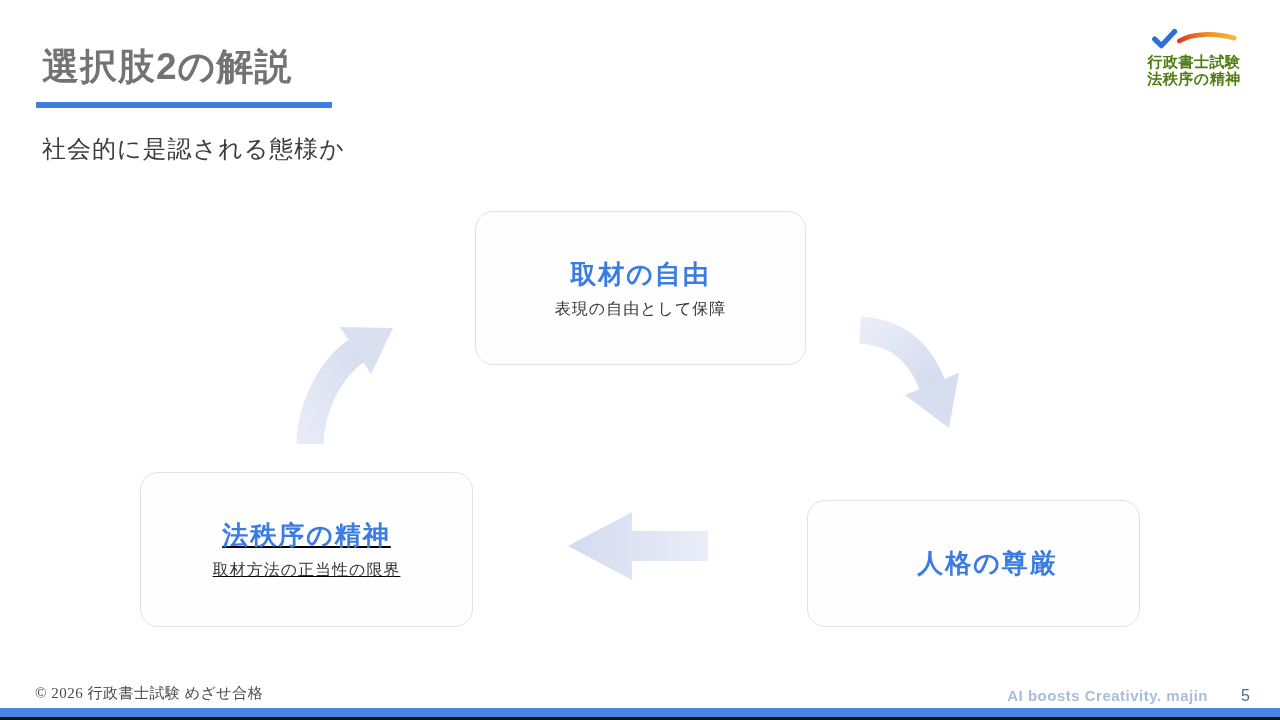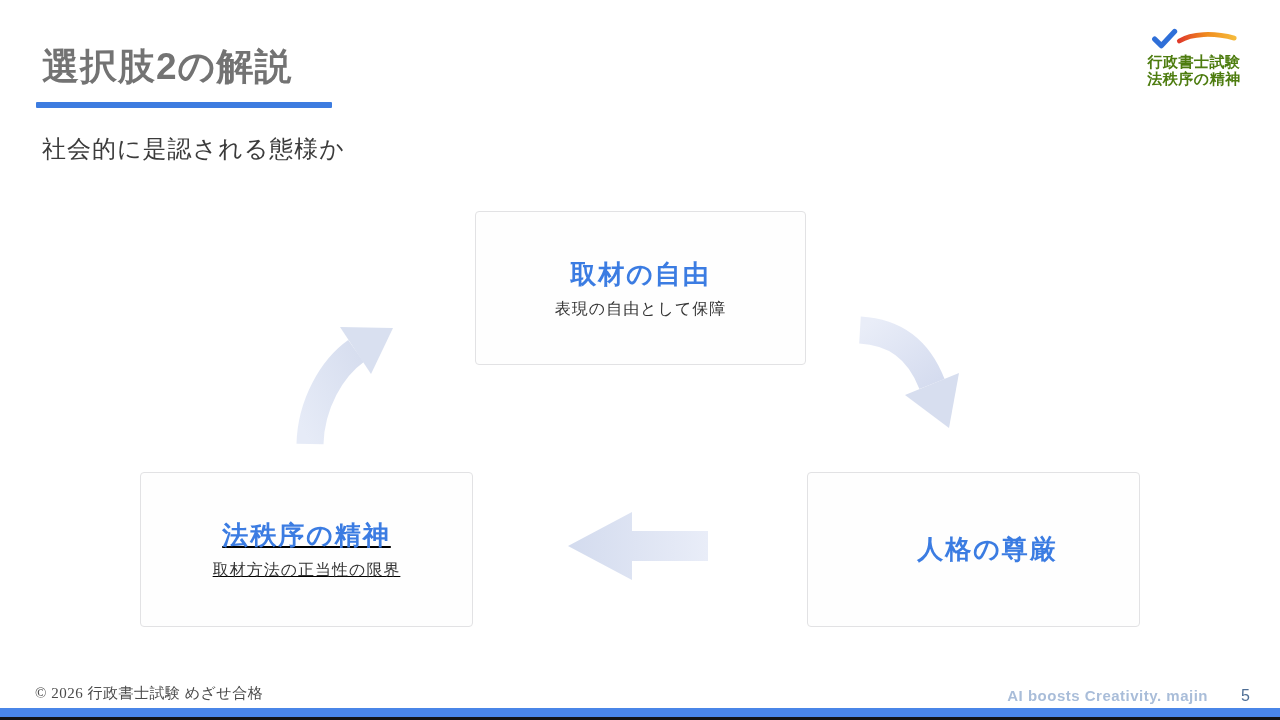--- a/index.html
+++ b/index.html
@@ -37,28 +37,28 @@
     margin-top: 1px; text-align: center;
     font-size: 15px; font-weight: 700; color: #4d7c0f;
     line-height: 17px; letter-spacing: 0.5px;
   }
 
   
   .node {
     position: absolute;
     background: #fefefe;
     border: 1px solid #e2e2e4;
-    border-radius: 4px;
+    border-radius: 18px;
     display: flex; flex-direction: column;
     align-items: center; justify-content: center;
     text-align: center;
   }
   .node-top         { left: 475px; top: 211px; width: 331px; height: 154px; }
   .node-bottomleft  { left: 140px; top: 472px; width: 333px; height: 155px; text-decoration: underline; }
-  .node-bottomright { left: 807px; top: 472px; width: 333px; height: 155px; padding-left: 28px; }
+  .node-bottomright { left: 807px; top: 500px; width: 333px; height: 127px; padding-left: 28px; }
   .node-title {
     font-size: 26px; font-weight: 700; color: #3b7ce2;
     letter-spacing: 2px;
   }
   .node-desc {
     margin-top: 7px;
     font-size: 16px; color: #333333; letter-spacing: 1px;
   }
   .arrow { position: absolute; }
   .arrow-downright { left: 852px; top: 316px; width: 115px; height: 135px; }

